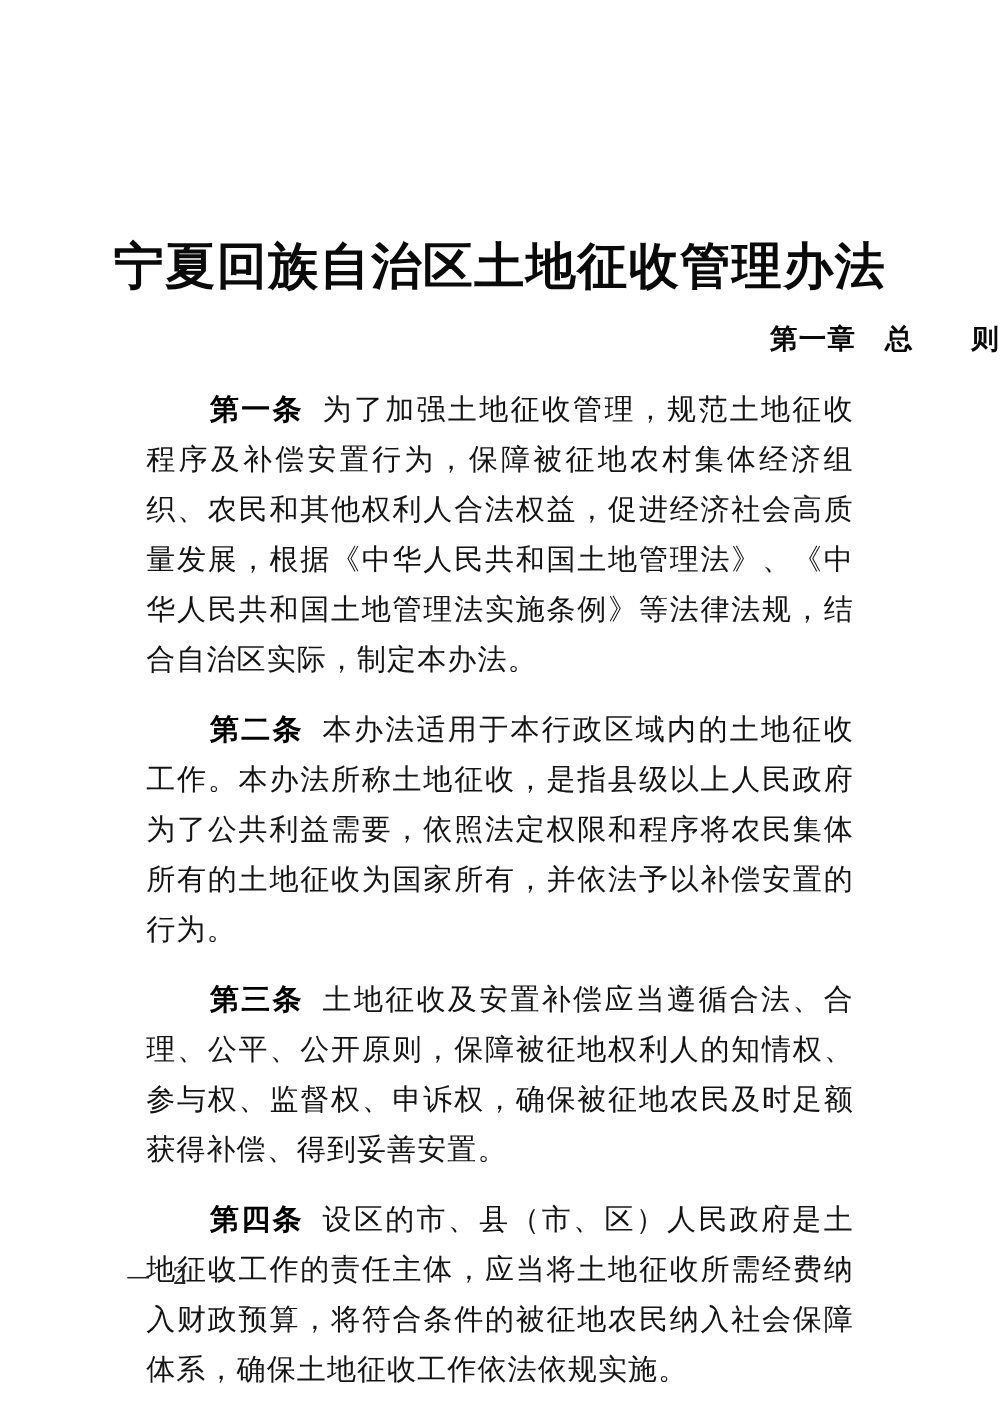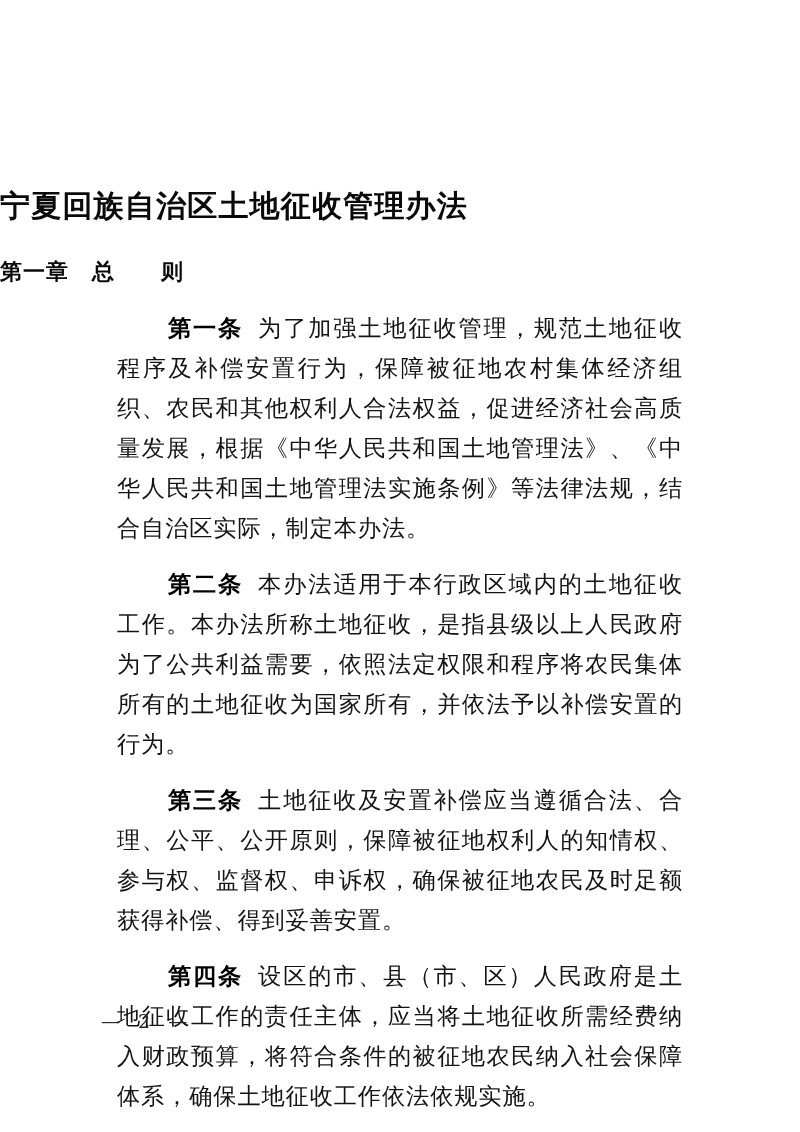--- a/index.html
+++ b/index.html
@@ -25,37 +25,37 @@
     height: 1132px;
     background: #ffffff;
   }
 
   
   .doc-title {
     position: absolute;
     top: 166px;
     left: 0;
     width: 800px;
-    text-align: left;
-    font-size: 30px;
+    text-align: center;
+    font-size: 40px;
     line-height: 40px;
     font-weight: bold;
     letter-spacing: 1.2px;
     font-family: "DejaVu Serif", "Liberation Serif", serif;
     color: #0a0a0a;
     white-space: pre;
   }
 
   
   .chapter-heading {
     position: absolute;
     top: 236px;
     left: 0;
     width: 800px;
-    text-align: left;
+    text-align: right;
     font-size: 22px;
     line-height: 34px;
     font-weight: bold;
     letter-spacing: 1px;
     font-family: "DejaVu Serif", "Liberation Serif", serif;
     color: #0a0a0a;
     white-space: pre;
   }
 
   

